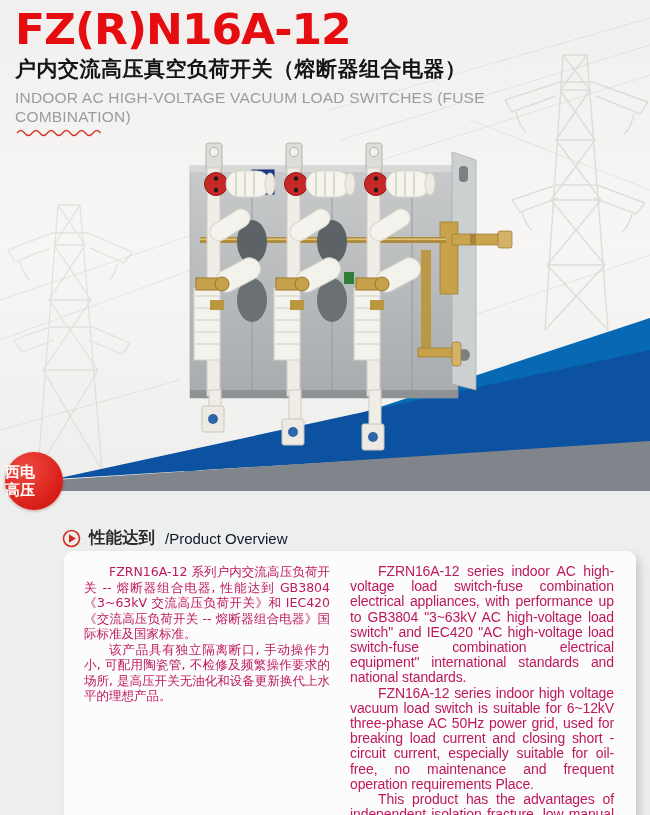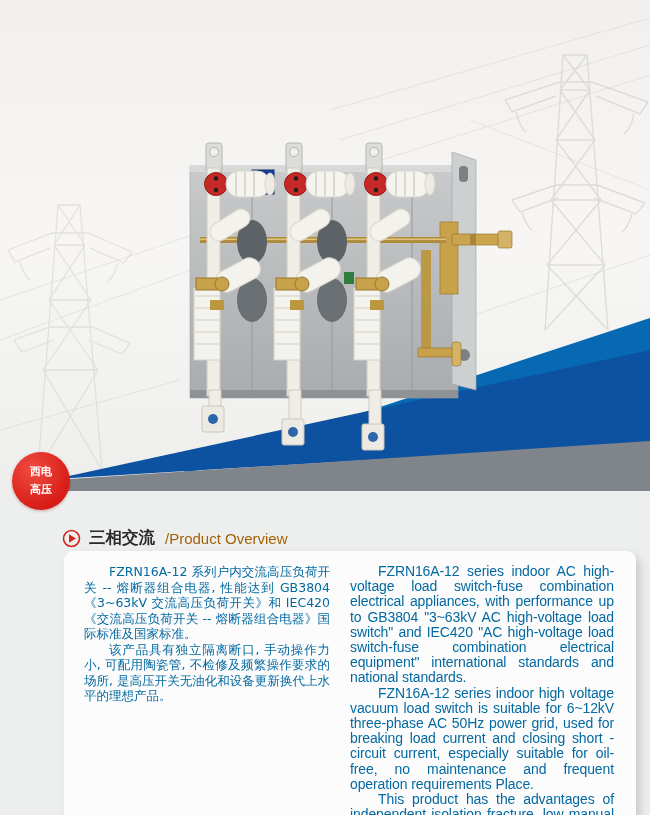--- a/index.html
+++ b/index.html
@@ -23,46 +23,46 @@
     font-family:"DejaVu Sans","Liberation Sans",sans-serif;white-space:nowrap;
   }
   .title-en{
     margin-top:5px;font-size:15.5px;color:#9c9c9c;line-height:19px;width:480px;
     letter-spacing:.2px;
   }
   .wavy{display:block;margin-top:2px;}
 
   
   .badge{
-    position:absolute;left:12px;top:452px;width:58px;height:58px;border-radius:50%;
+    position:absolute;left:5px;top:452px;width:58px;height:58px;border-radius:50%;
     background:radial-gradient(circle at 35% 30%,#ef4b41,#d81d17 70%);
-    color:#fff;display:flex;flex-direction:column;align-items:center;justify-content:center;
-    font-weight:800;font-size:11px;line-height:18px;z-index:6;
+    color:#fff;display:flex;flex-direction:column;justify-content:center;
+    font-weight:800;font-size:15px;line-height:18px;z-index:6;
     box-shadow:0 1px 3px rgba(120,20,15,.35);
     font-family:"DejaVu Sans","Liberation Sans",sans-serif;
   }
 
   
   .footer{position:absolute;left:0;top:491px;width:650px;height:324px;background:#edefee;z-index:2;}
   .sec-hdr{
     position:absolute;left:62px;top:527px;display:flex;align-items:center;gap:8px;z-index:5;
   }
   .sec-hdr .zh{font-size:16.5px;font-weight:800;color:#2b2b2b;
     font-family:"DejaVu Sans","Liberation Sans",sans-serif;}
-  .sec-hdr .en{font-size:15px;color:#a16207;margin-left:2px;}
+  .sec-hdr .en{font-size:15px;color:#0f172a;margin-left:2px;}
   .panel{
     position:absolute;left:64px;top:551px;width:572px;z-index:4;
     background:#fcfcfd;border-radius:9px;
     box-shadow:4px 5px 8px rgba(150,156,156,.45);
     padding:13px 22px 13px 20px;display:flex;gap:20px;box-sizing:border-box;
   }
   .col-zh{width:246px;}
   .col-en{width:264px;}
   .panel p{
-    margin:0;text-indent:2em;text-align:justify;color:#0369a1;
+    margin:0;text-indent:2em;text-align:justify;color:#be185d;
   }
   .col-zh p{font-size:12.5px;line-height:15.5px;
     font-family:"DejaVu Sans","Liberation Sans",sans-serif;}
   .col-en p{font-size:14px;line-height:15.2px;letter-spacing:-.1px;}
 </style>
 </head>
 <body>
 
 <div class="stage">
 
@@ -246,34 +246,42 @@
         <line x1="405" y1="172" x2="405" y2="196" stroke="#dbd8cf" stroke-width="2"></line>
         <line x1="414" y1="172" x2="414" y2="196" stroke="#dbd8cf" stroke-width="2"></line>
         <ellipse cx="430" cy="184" rx="5" ry="11" fill="#eceae2" stroke="#d9d6cc"></ellipse>
       </g>
     </g>
 
     <rect x="344" y="272" width="10" height="12" fill="#2f7d3a"></rect>
   </g>
 </svg>
 
+<div class="hdr">
+  <div class="model">FZ(R)N16A-12</div>
+  <div class="title-zh">户内交流高压真空负荷开关（熔断器组合电器）</div>
+  <div class="title-en">INDOOR AC HIGH-VOLTAGE VACUUM LOAD SWITCHES (FUSE COMBINATION)</div>
+  <svg class="wavy" width="92" height="9" viewBox="0 0 92 9">
+    <path d="M2,5 q3.8,-5 7.6,0 t7.6,0 t7.6,0 t7.6,0 t7.6,0 t7.6,0 t7.6,0 t7.6,0 t7.6,0 t7.6,0 t7.6,0" fill="none" stroke="#d23a2e" stroke-width="1.4"></path>
+  </svg>
+</div>
 
 <div class="badge">
   <span>西电</span>
   <span>高压</span>
 </div>
 
 <div class="footer"></div>
 
 <div class="sec-hdr">
   <svg width="19" height="19" viewBox="0 0 19 19">
     <circle cx="9.5" cy="9.5" r="8" fill="none" stroke="#d6271f" stroke-width="1.6"></circle>
     <polygon points="7,5.2 14,9.5 7,13.8" fill="#d6271f"></polygon>
   </svg>
-  <span class="zh">三相交流</span>
+  <span class="zh">性能达到</span>
   <span class="en">/Product Overview</span>
 </div>
 
 <div class="panel">
   <div class="col-zh">
     <p>FZRN16A-12 系列户内交流高压负荷开关 -- 熔断器组合电器, 性能达到 GB3804《3~63kV 交流高压负荷开关》和 IEC420《交流高压负荷开关 -- 熔断器组合电器》国际标准及国家标准。</p>
     <p>该产品具有独立隔离断口, 手动操作力小, 可配用陶瓷管, 不检修及频繁操作要求的场所, 是高压开关无油化和设备更新换代上水平的理想产品。</p>
   </div>
   <div class="col-en">
     <p>FZRN16A-12 series indoor AC high-voltage load switch-fuse combination electrical appliances, with performance up to GB3804 "3~63kV AC high-voltage load switch" and IEC420 "AC high-voltage load switch-fuse combination electrical equipment" international standards and national standards.</p>

